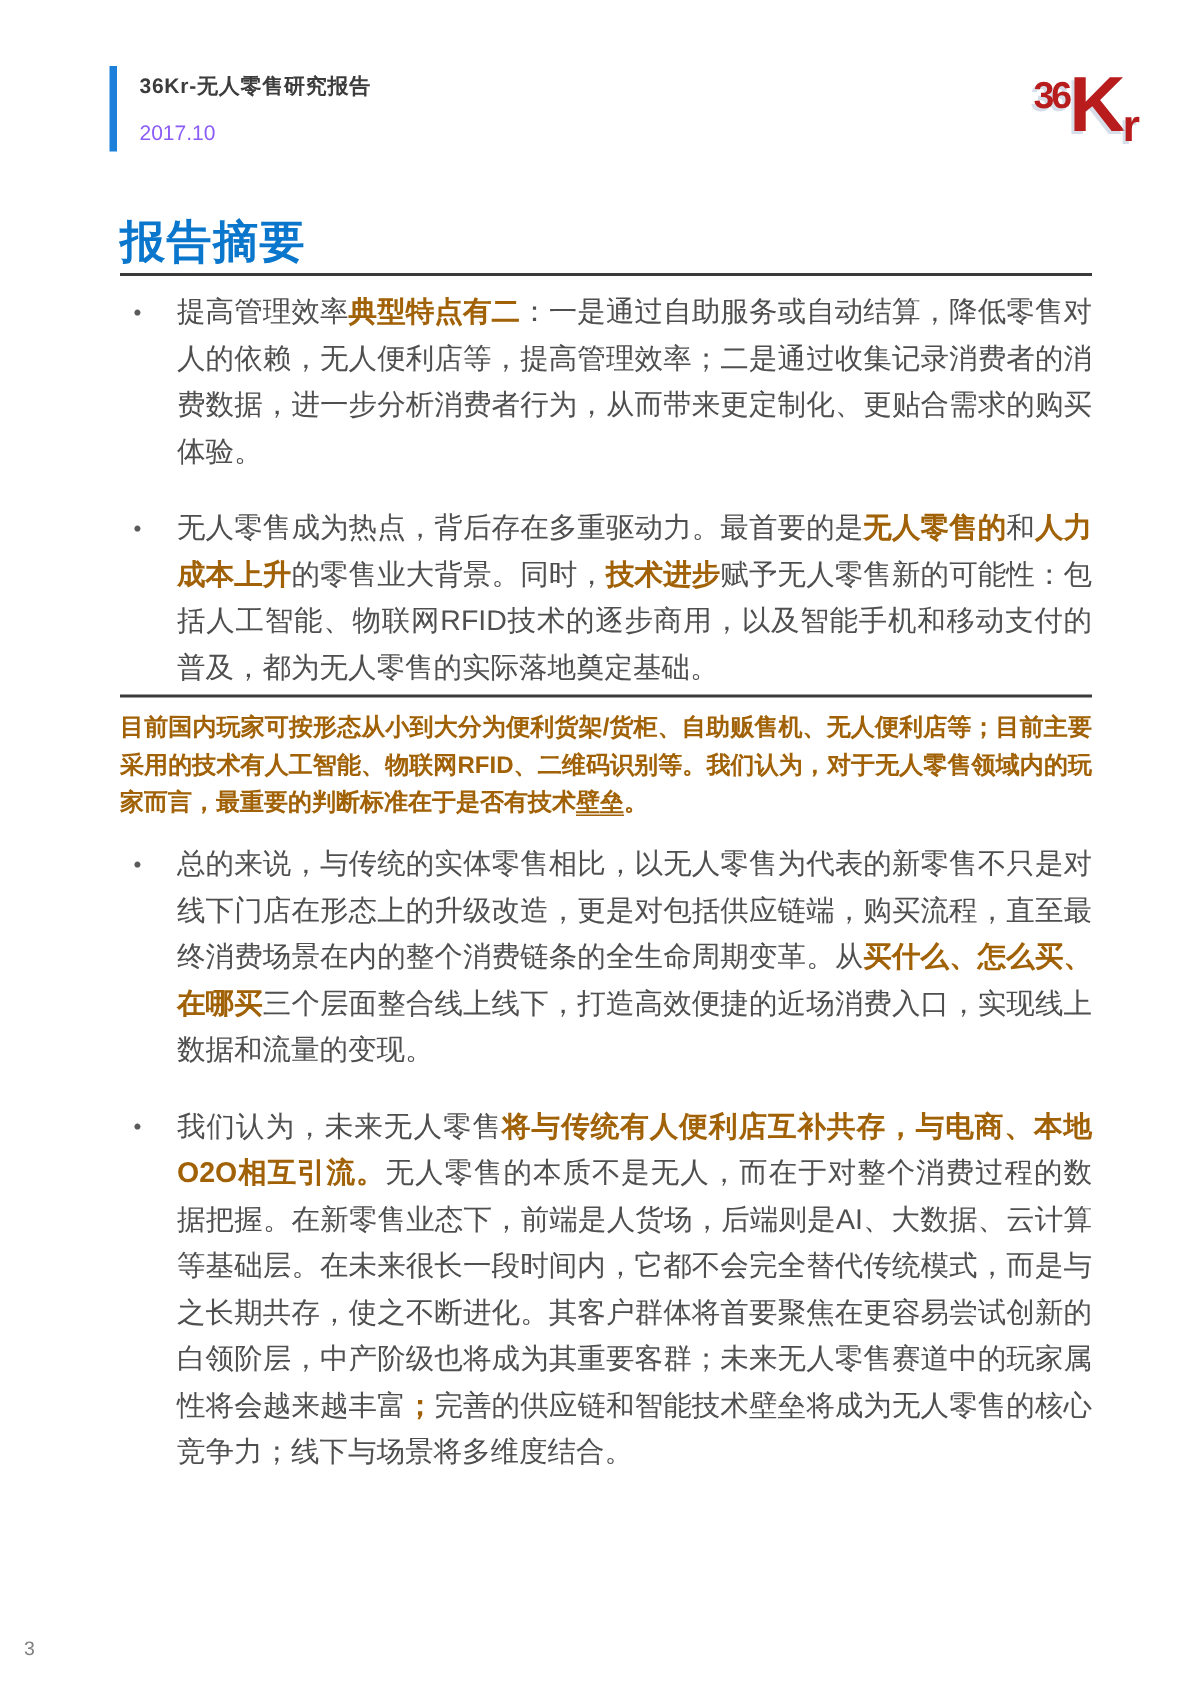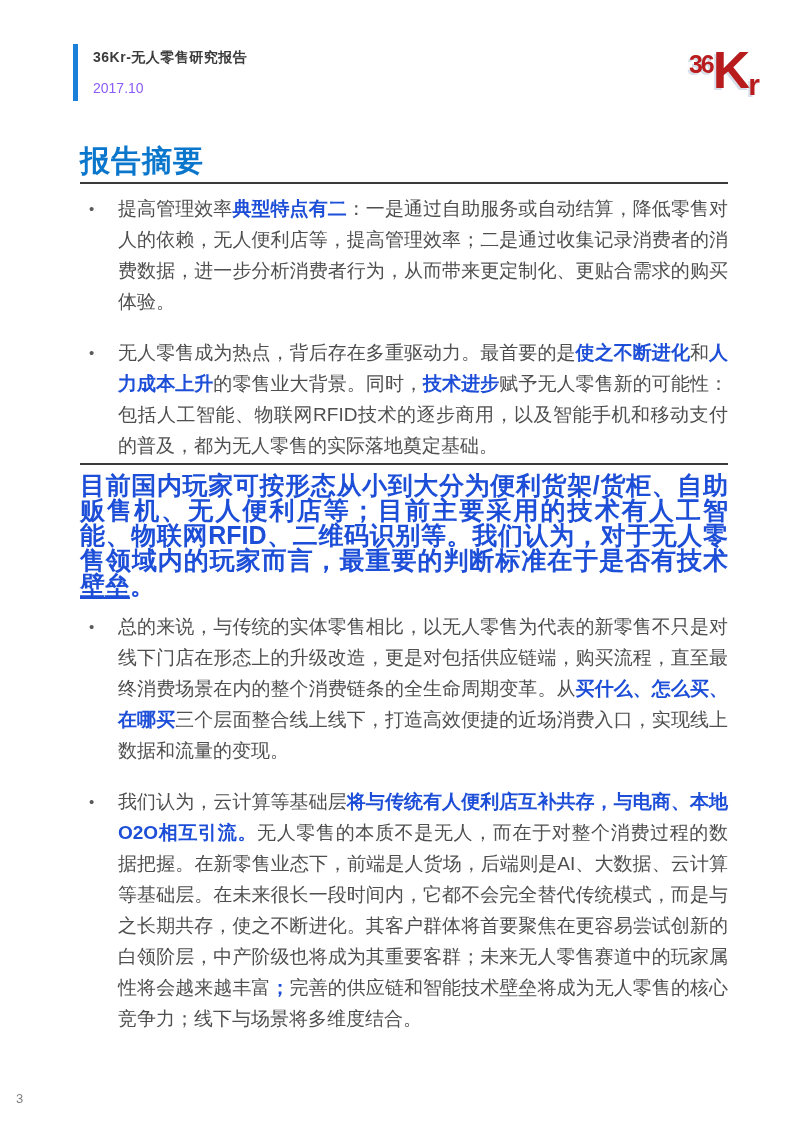--- a/index.html
+++ b/index.html
@@ -121,28 +121,28 @@
     color: #5a5a5a;
   }
   .bullets li:last-child { margin-bottom: 0; }
   .divider {
     border: none;
     border-top: 2px solid #3a3a3a;
     margin: 2px 0 8px 0;
   }
   .mid {
     margin: 0 0 13px 0;
-    font-size: 25px;
+    font-size: 16px;
     font-weight: bold;
     color: #3b3b3b;
     line-height: 25px;
     text-align: justify;
   }
   .bullets-bottom { margin-top: 2px; }
-  .b { font-weight: bold; color: #1d4ed8; }
+  .b { font-weight: bold; color: #a16207; }
   .u { text-decoration: underline; text-underline-offset: 3px; }
 
   
   .page-number {
     position: absolute;
     left: 16px;
     bottom: 16px;
     font-size: 13px;
     color: #808080;
   }
@@ -163,28 +163,28 @@
     </div>
   </header>
 
   <main class="content">
     <h1 class="section-title">报告摘要</h1>
     <hr class="title-rule">
 
 
     <ul class="bullets">
       <li><span>提高管理效率</span><span class="b">典型特点有二</span><span>：一是通过自助服务或自动结算，降低零售对人的依赖，无人便利店等，提高管理效率；二是通过收集记录消费者的消费数据，进一步分析消费者行为，从而带来更定制化、更贴合需求的购买体验。</span></li>
-      <li><span>无人零售成为热点，背后存在多重驱动力。最首要的是</span><span class="b">使之不断进化</span><span>和</span><span class="b">人力成本上升</span><span>的零售业大背景。同时，</span><span class="b">技术进步</span><span>赋予无人零售新的可能性：包括人工智能、物联网RFID技术的逐步商用，以及智能手机和移动支付的普及，都为无人零售的实际落地奠定基础。</span></li>
+      <li><span>无人零售成为热点，背后存在多重驱动力。最首要的是</span><span class="b">无人零售的</span><span>和</span><span class="b">人力成本上升</span><span>的零售业大背景。同时，</span><span class="b">技术进步</span><span>赋予无人零售新的可能性：包括人工智能、物联网RFID技术的逐步商用，以及智能手机和移动支付的普及，都为无人零售的实际落地奠定基础。</span></li>
     </ul>
 
     <hr class="divider">
 
     <p class="mid"><span class="b">目前国内玩家可按形态从小到大分为便利货架/货柜、自助贩售机、无人便利店等；目前主要采用的技术有人工智能、物联网RFID、二维码识别等。我们认为，对于无人零售领域内的玩家而言，最重要的判断标准在于是否有技术</span><span class="b u">壁垒</span><span class="b">。</span></p>
 
     <ul class="bullets bullets-bottom">
       <li><span>总的来说，与传统的实体零售相比，以无人零售为代表的新零售不只是对线下门店在形态上的升级改造，更是对包括供应链端，购买流程，直至最终消费场景在内的整个消费链条的全生命周期变革。从</span><span class="b">买什么、怎么买、在哪买</span><span>三个层面整合线上线下，打造高效便捷的近场消费入口，实现线上数据和流量的变现。</span></li>
-      <li><span>我们认为，云计算等基础层</span><span class="b">将与传统有人便利店互补共存，与电商、本地O2O相互引流。</span><span>无人零售的本质不是无人，而在于对整个消费过程的数据把握。在新零售业态下，前端是人货场，后端则是AI、大数据、云计算等基础层。在未来很长一段时间内，它都不会完全替代传统模式，而是与之长期共存，使之不断进化。其客户群体将首要聚焦在更容易尝试创新的白领阶层，中产阶级也将成为其重要客群；未来无人零售赛道中的玩家属性将会越来越丰富</span><span class="b">；</span><span>完善的供应链和智能技术壁垒将成为无人零售的核心竞争力；线下与场景将多维度结合。</span></li>
+      <li><span>我们认为，未来无人零售</span><span class="b">将与传统有人便利店互补共存，与电商、本地O2O相互引流。</span><span>无人零售的本质不是无人，而在于对整个消费过程的数据把握。在新零售业态下，前端是人货场，后端则是AI、大数据、云计算等基础层。在未来很长一段时间内，它都不会完全替代传统模式，而是与之长期共存，使之不断进化。其客户群体将首要聚焦在更容易尝试创新的白领阶层，中产阶级也将成为其重要客群；未来无人零售赛道中的玩家属性将会越来越丰富</span><span class="b">；</span><span>完善的供应链和智能技术壁垒将成为无人零售的核心竞争力；线下与场景将多维度结合。</span></li>
     </ul>
   </main>
 
   <div class="page-number">3</div>
 
 </div>
 
 </body></html>

